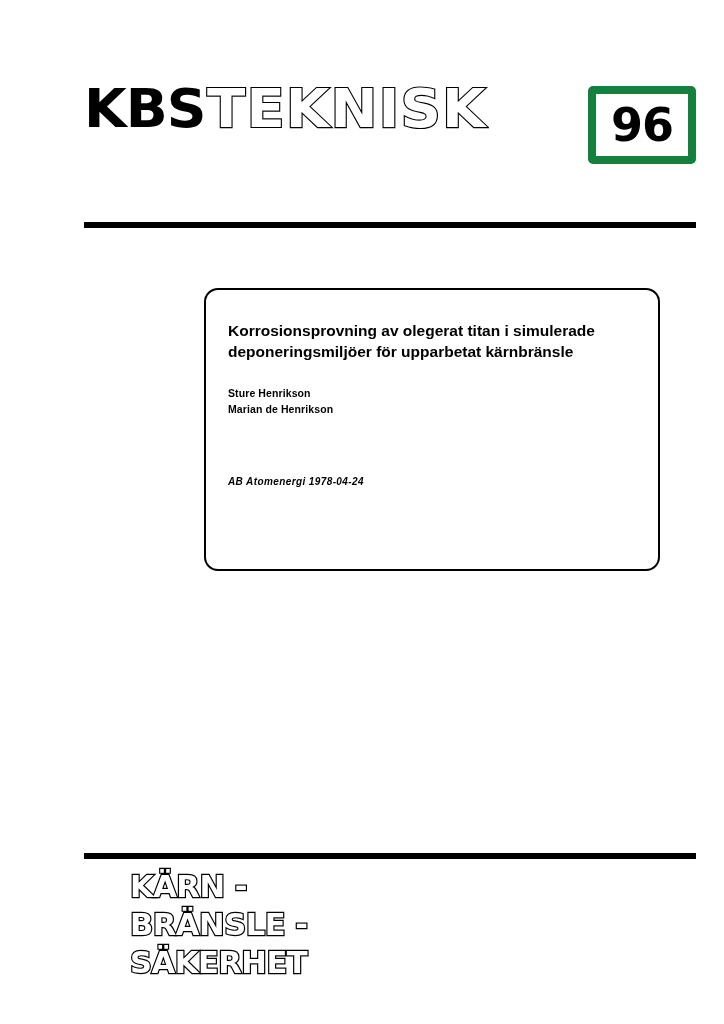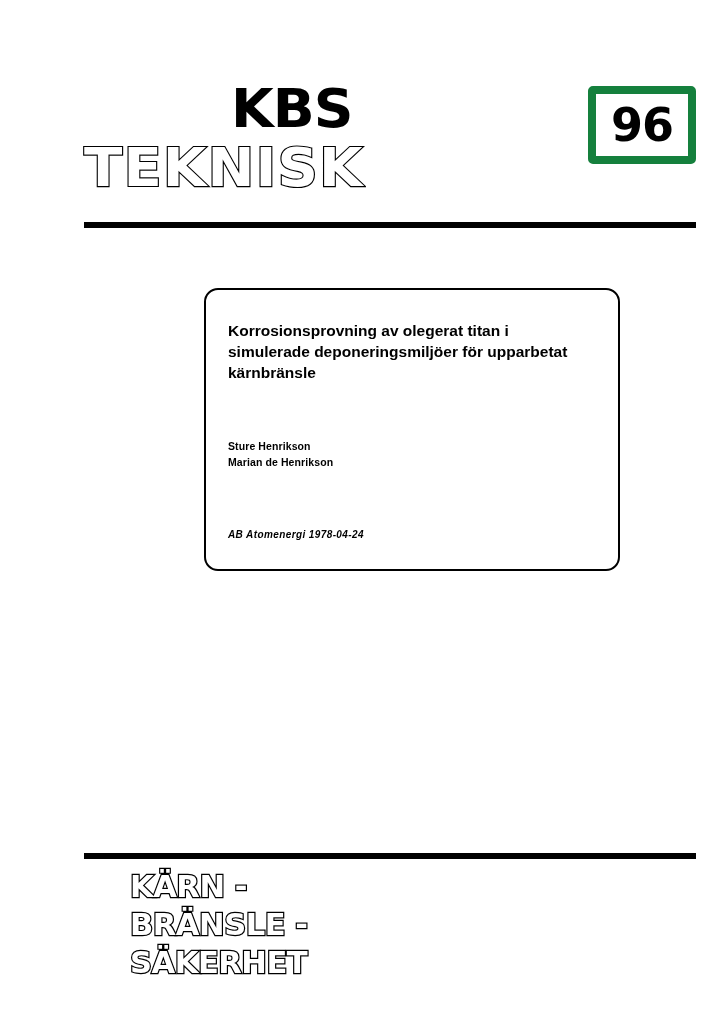--- a/index.html
+++ b/index.html
@@ -35,23 +35,22 @@
     left: 0;
     top: 0;
     width: 500px;
     height: 130px;
   }
   .kbs-line {
     position: absolute;
     left: 0;
     top: 0;
     display: flex;
-    align-items: flex-end;
+    align-items: flex-start;
     gap: 6px;
-    flex-direction: column;
   }
   .kbs-word {
     font-family: "DejaVu Sans", sans-serif;
     font-weight: bold;
     font-size: 53px;
     line-height: 53px;
     letter-spacing: -1px;
     color: #000;
     transform: scaleX(1.04);
     transform-origin: left top;
@@ -101,37 +100,37 @@
     width: 612px;
     height: 6px;
     background: #000;
   }
 
   
   .title-card {
     position: absolute;
     left: 204px;
     top: 288px;
-    width: 416px;
+    width: 456px;
     height: 283px;
     border: 2px solid #000;
     border-radius: 14px;
     box-sizing: border-box;
     padding: 30px 24px 0 22px;
   }
   .doc-title {
     font-family: "Liberation Sans", sans-serif;
     font-weight: bold;
     font-size: 15.5px;
     line-height: 21px;
     letter-spacing: 0px;
     margin: 0;
   }
   .authors {
-    margin-top: 55px;
+    margin-top: 23px;
     font-size: 10.5px;
     line-height: 16px;
     font-weight: bold;
     letter-spacing: 0.1px;
   }
   .publisher {
     margin-top: 58px;
     font-size: 10px;
     line-height: 14px;
     font-weight: bold;

